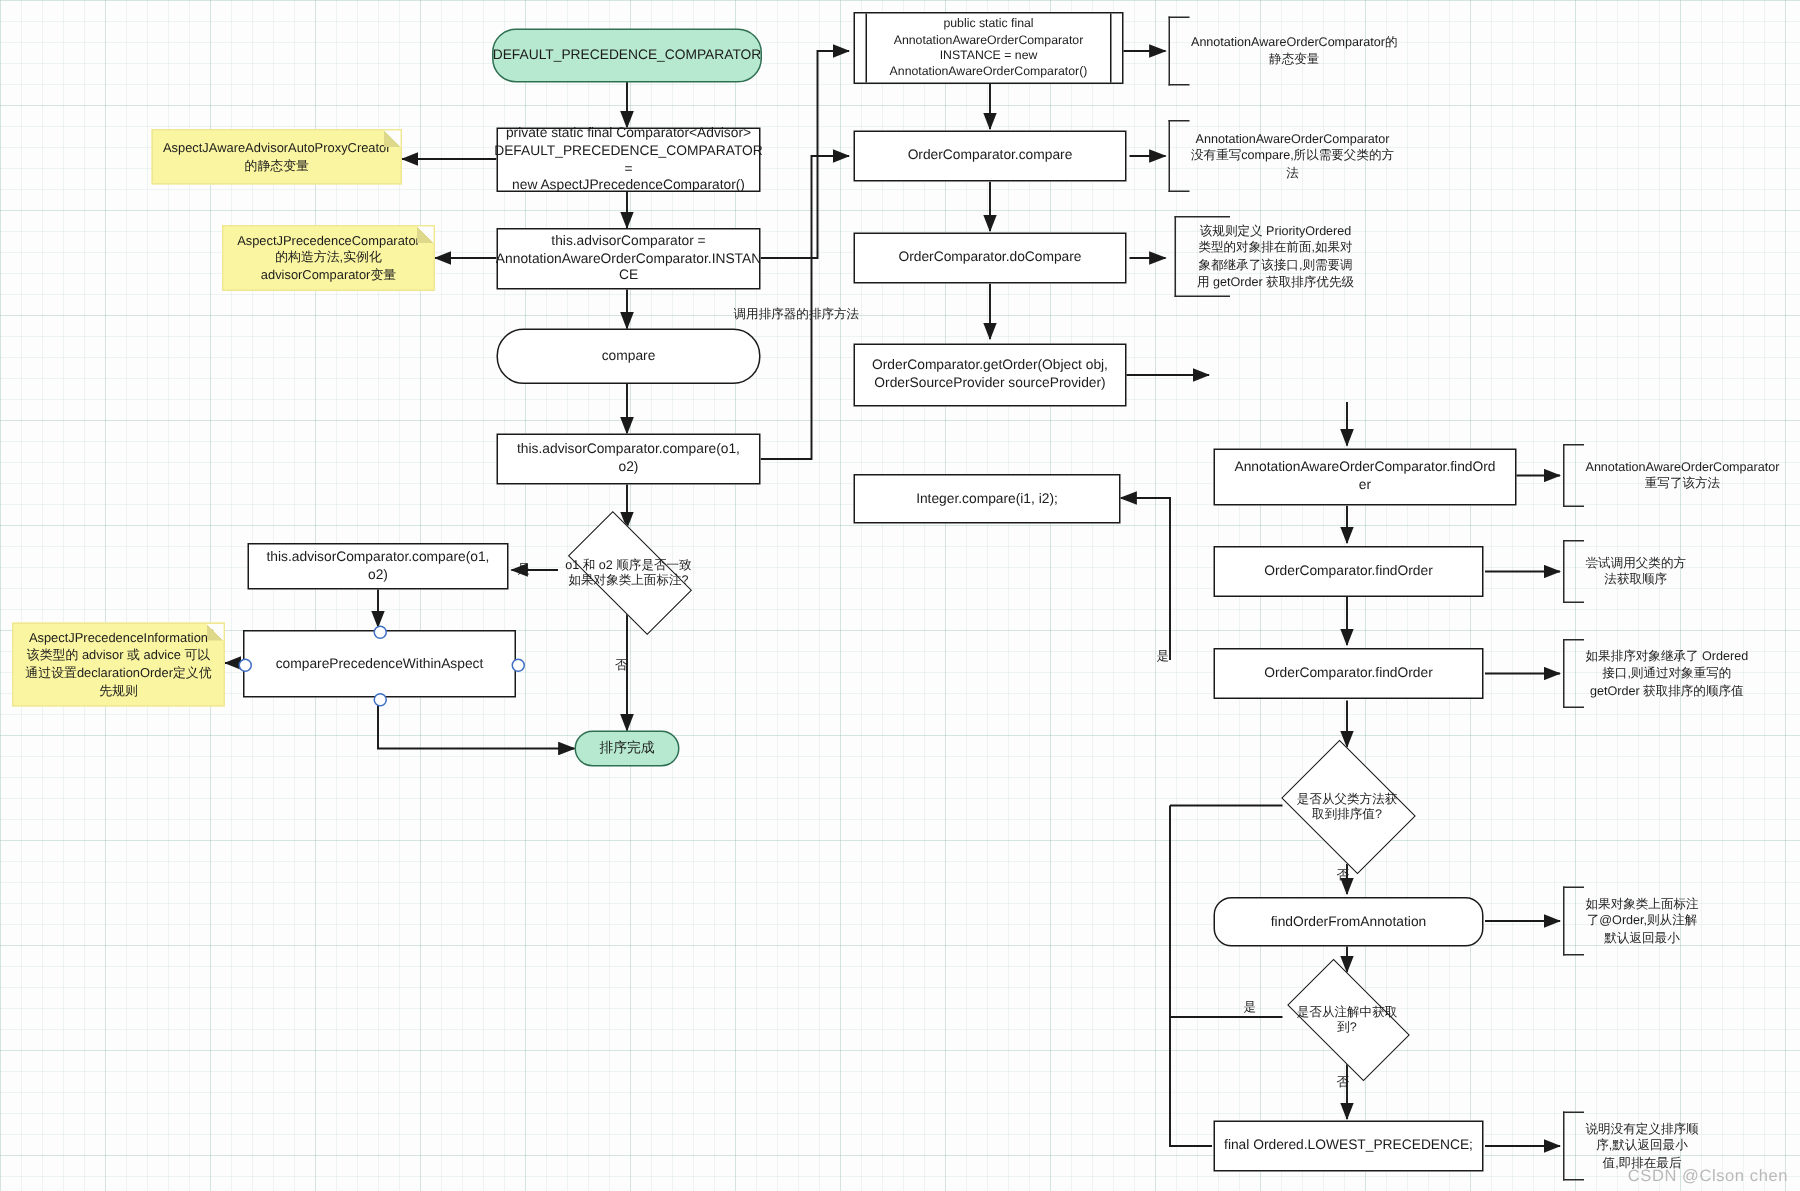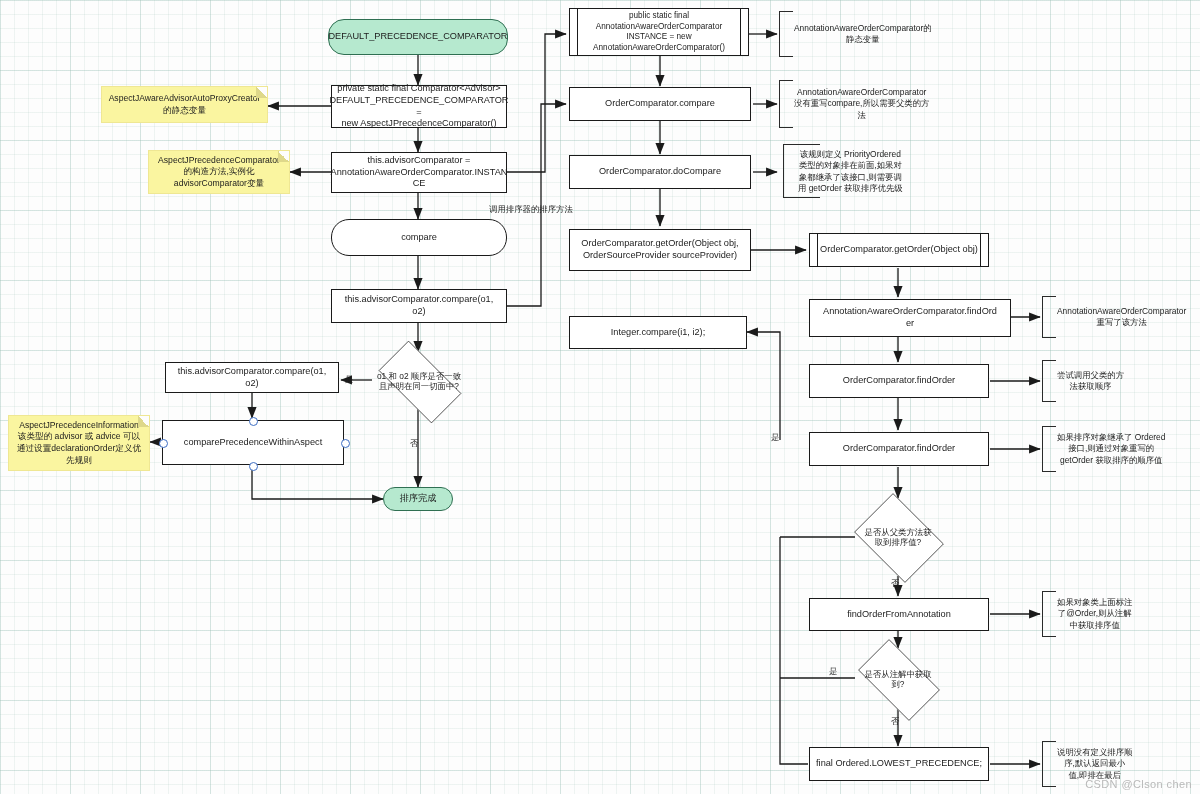--- a/index.html
+++ b/index.html
@@ -174,21 +174,21 @@
 AnnotationAwareOrderComparator.INSTAN
 CE</div>
 
   <div class="node" style="left:331px;top:219px;width:176px;height:37px;border-radius:18px;">compare</div>
 
   <div class="node" style="left:331px;top:289px;width:176px;height:34px;">this.advisorComparator.compare(o1, o2)</div>
 
   <div class="diamond" style="left:367px;top:352px;width:104px;height:58px;">
     <span class="dshape"></span>
     <span class="dtxt">o1 和 o2 顺序是否一致
-且声明在同一切面中?</span>
+如果对象类上面标注?</span>
   </div>
 
   <div class="node" style="left:165px;top:362px;width:174px;height:31px;">this.advisorComparator.compare(o1, o2)</div>
 
   <div class="node" style="left:162px;top:420px;width:182px;height:45px;">comparePrecedenceWithinAspect</div>
   <span class="port" style="left:249px;top:417px;"></span>
   <span class="port" style="left:249px;top:462px;"></span>
   <span class="port" style="left:159px;top:439px;"></span>
   <span class="port" style="left:341px;top:439px;"></span>
 
@@ -201,36 +201,35 @@
 
   <div class="node" style="left:569px;top:87px;width:182px;height:34px;">OrderComparator.compare</div>
 
   <div class="node" style="left:569px;top:155px;width:182px;height:34px;">OrderComparator.doCompare</div>
 
   <div class="node" style="left:569px;top:229px;width:182px;height:42px;">OrderComparator.getOrder(Object obj,
 OrderSourceProvider sourceProvider)</div>
 
   <div class="node" style="left:569px;top:316px;width:178px;height:33px;">Integer.compare(i1, i2);</div>
 
-  <div class="node inner" style="left:809px;top:233px;width:180px;height:34px;">OrderComparator.getOrder(Object obj)</div>
 
   <div class="node" style="left:809px;top:299px;width:202px;height:38px;">AnnotationAwareOrderComparator.findOrd
 er</div>
 
   <div class="node" style="left:809px;top:364px;width:180px;height:34px;">OrderComparator.findOrder</div>
 
   <div class="node" style="left:809px;top:432px;width:180px;height:34px;">OrderComparator.findOrder</div>
 
   <div class="diamond" style="left:848px;top:499px;width:100px;height:76px;">
     <span class="dshape"></span>
     <span class="dtxt">是否从父类方法获
 取到排序值?</span>
   </div>
 
-  <div class="node" style="left:809px;top:598px;width:180px;height:33px;">findOrderFromAnnotation</div>
+  <div class="node" style="left:809px;top:598px;width:180px;height:33px;border-radius:12px;">findOrderFromAnnotation</div>
 
   <div class="diamond" style="left:848px;top:649px;width:100px;height:60px;">
     <span class="dshape"></span>
     <span class="dtxt">是否从注解中获取
 到?</span>
   </div>
 
   <div class="node" style="left:809px;top:747px;width:180px;height:34px;">final Ordered.LOWEST_PRECEDENCE;</div>
 
   <div class="note" style="left:101px;top:86px;width:167px;height:37px;">
@@ -284,21 +283,21 @@
 
   <div class="bracket" style="left:1042px;top:426px;width:14px;height:46px;">
     <span class="bt">如果排序对象继承了 Ordered
 接口,则通过对象重写的
 getOrder 获取排序的顺序值</span>
   </div>
 
   <div class="bracket" style="left:1042px;top:591px;width:14px;height:46px;">
     <span class="bt">如果对象类上面标注
 了@Order,则从注解
-中获取排序值</span>
+默认返回最小</span>
   </div>
 
   <div class="bracket" style="left:1042px;top:741px;width:14px;height:46px;">
     <span class="bt">说明没有定义排序顺
 序,默认返回最小
 值,即排在最后</span>
   </div>
 
   <div class="elabel" style="left:489px;top:184px;margin-top:20px;">调用排序器的排序方法</div>
   <div class="elabel" style="left:345px;top:374px;">是</div>

